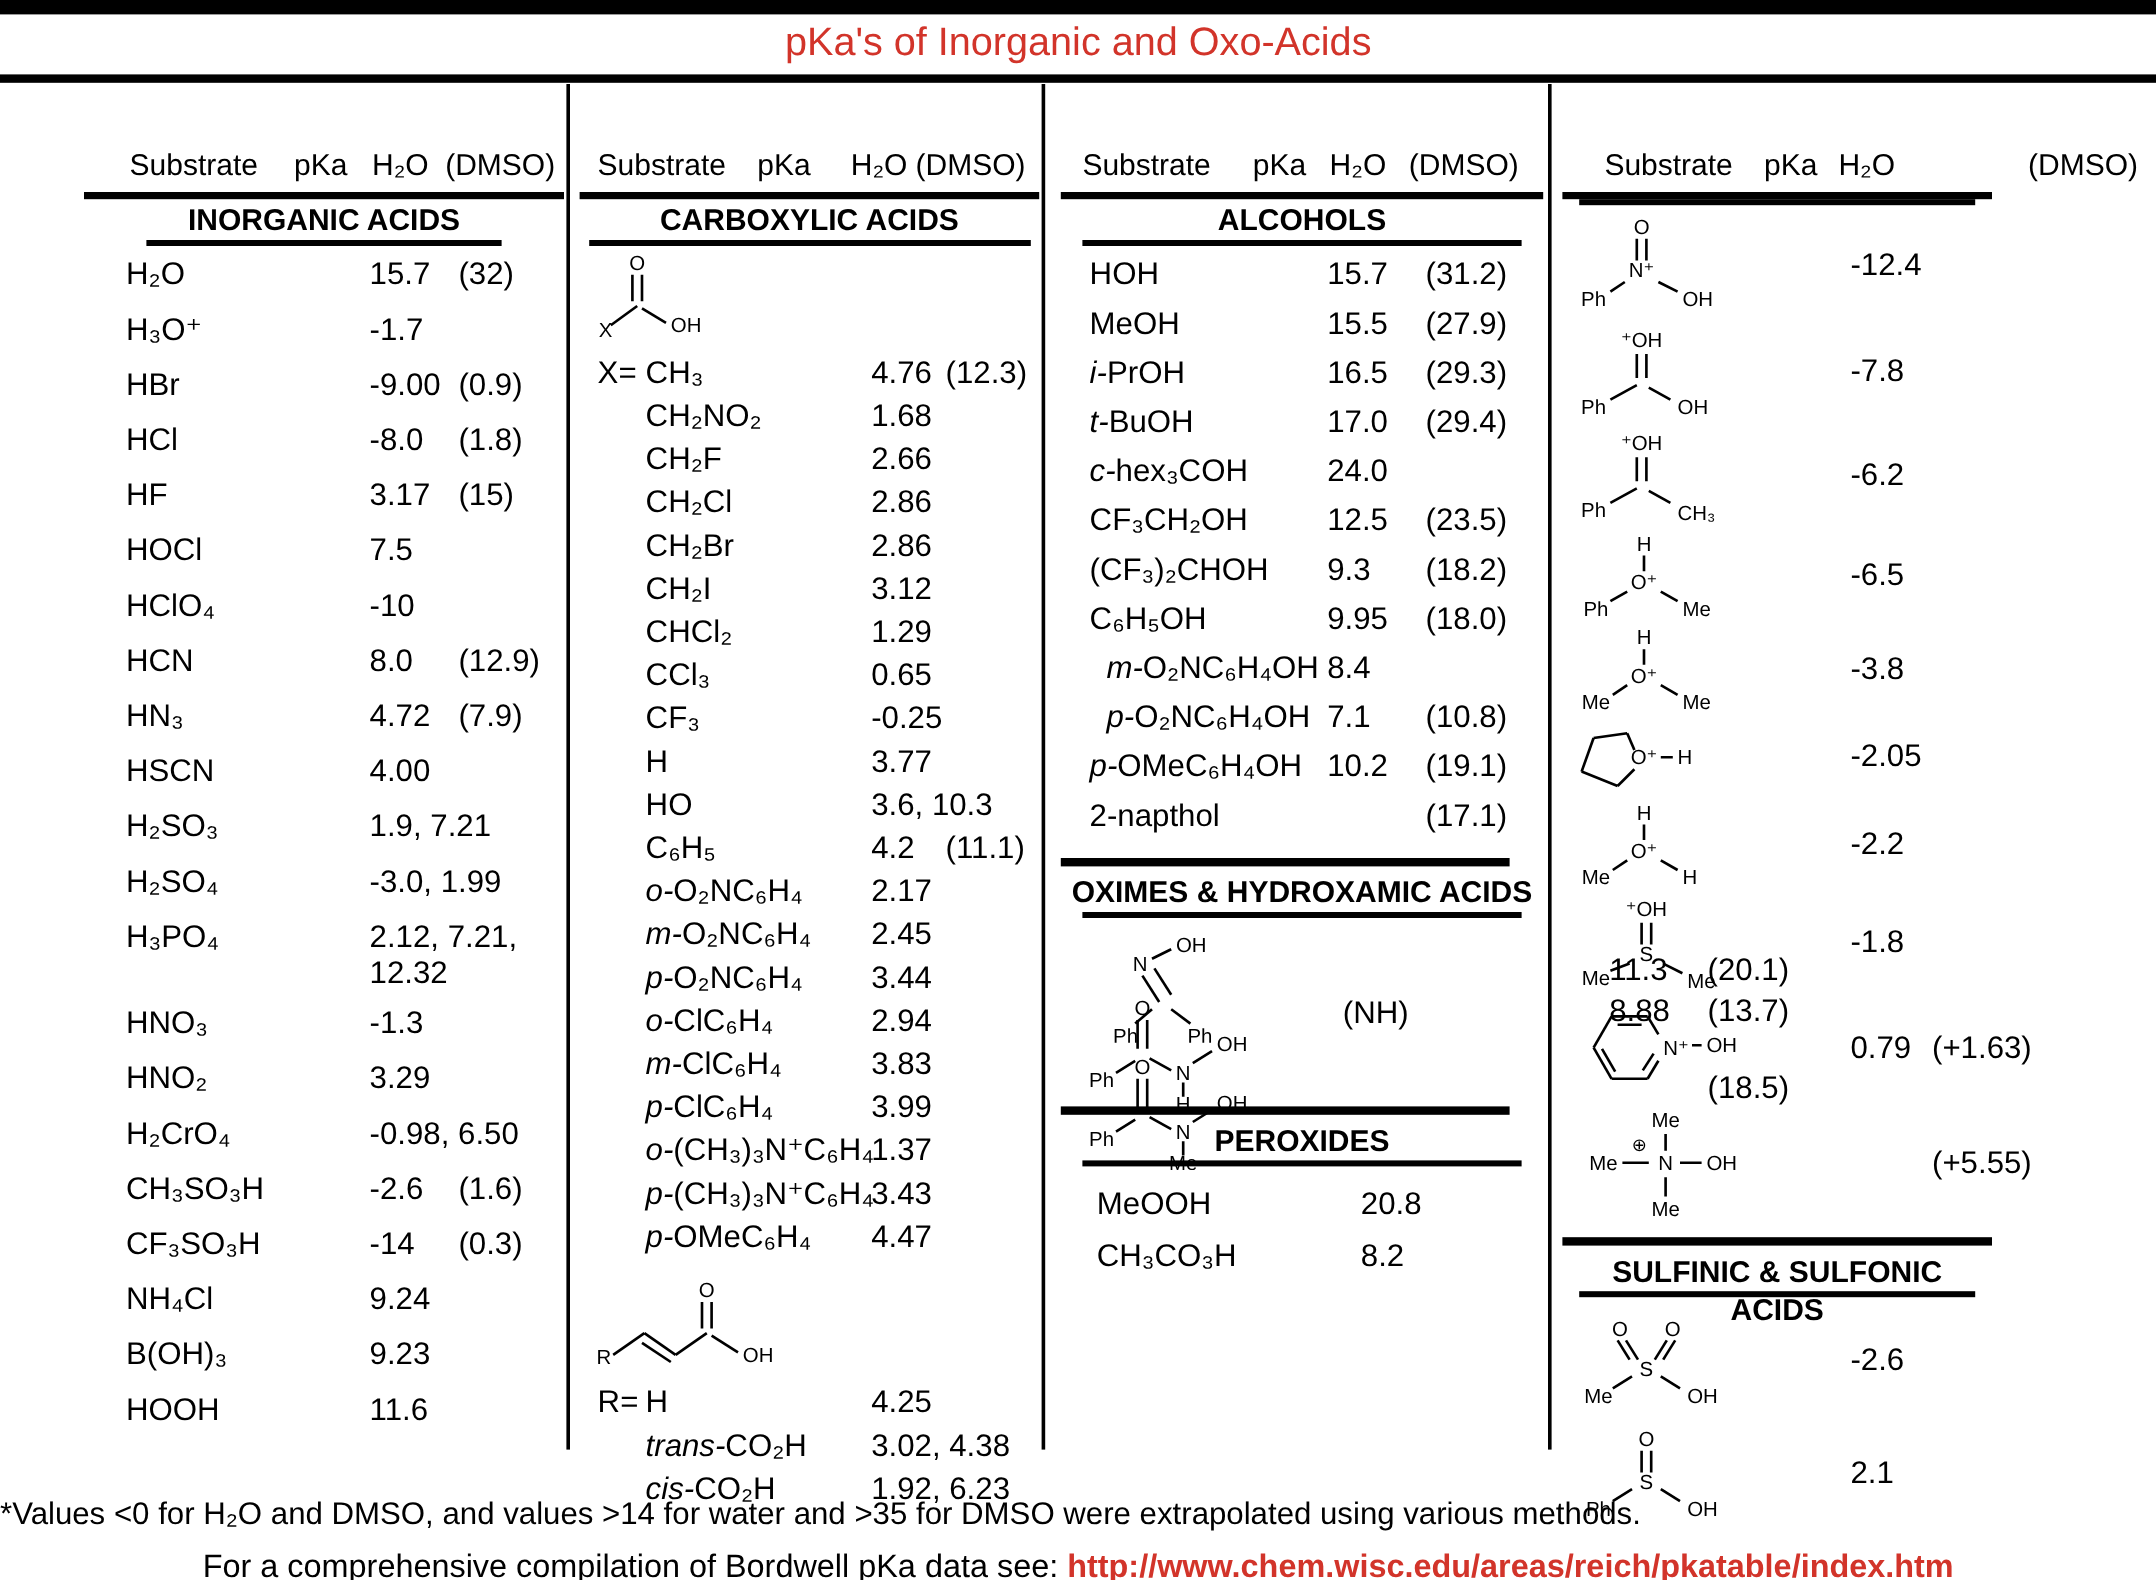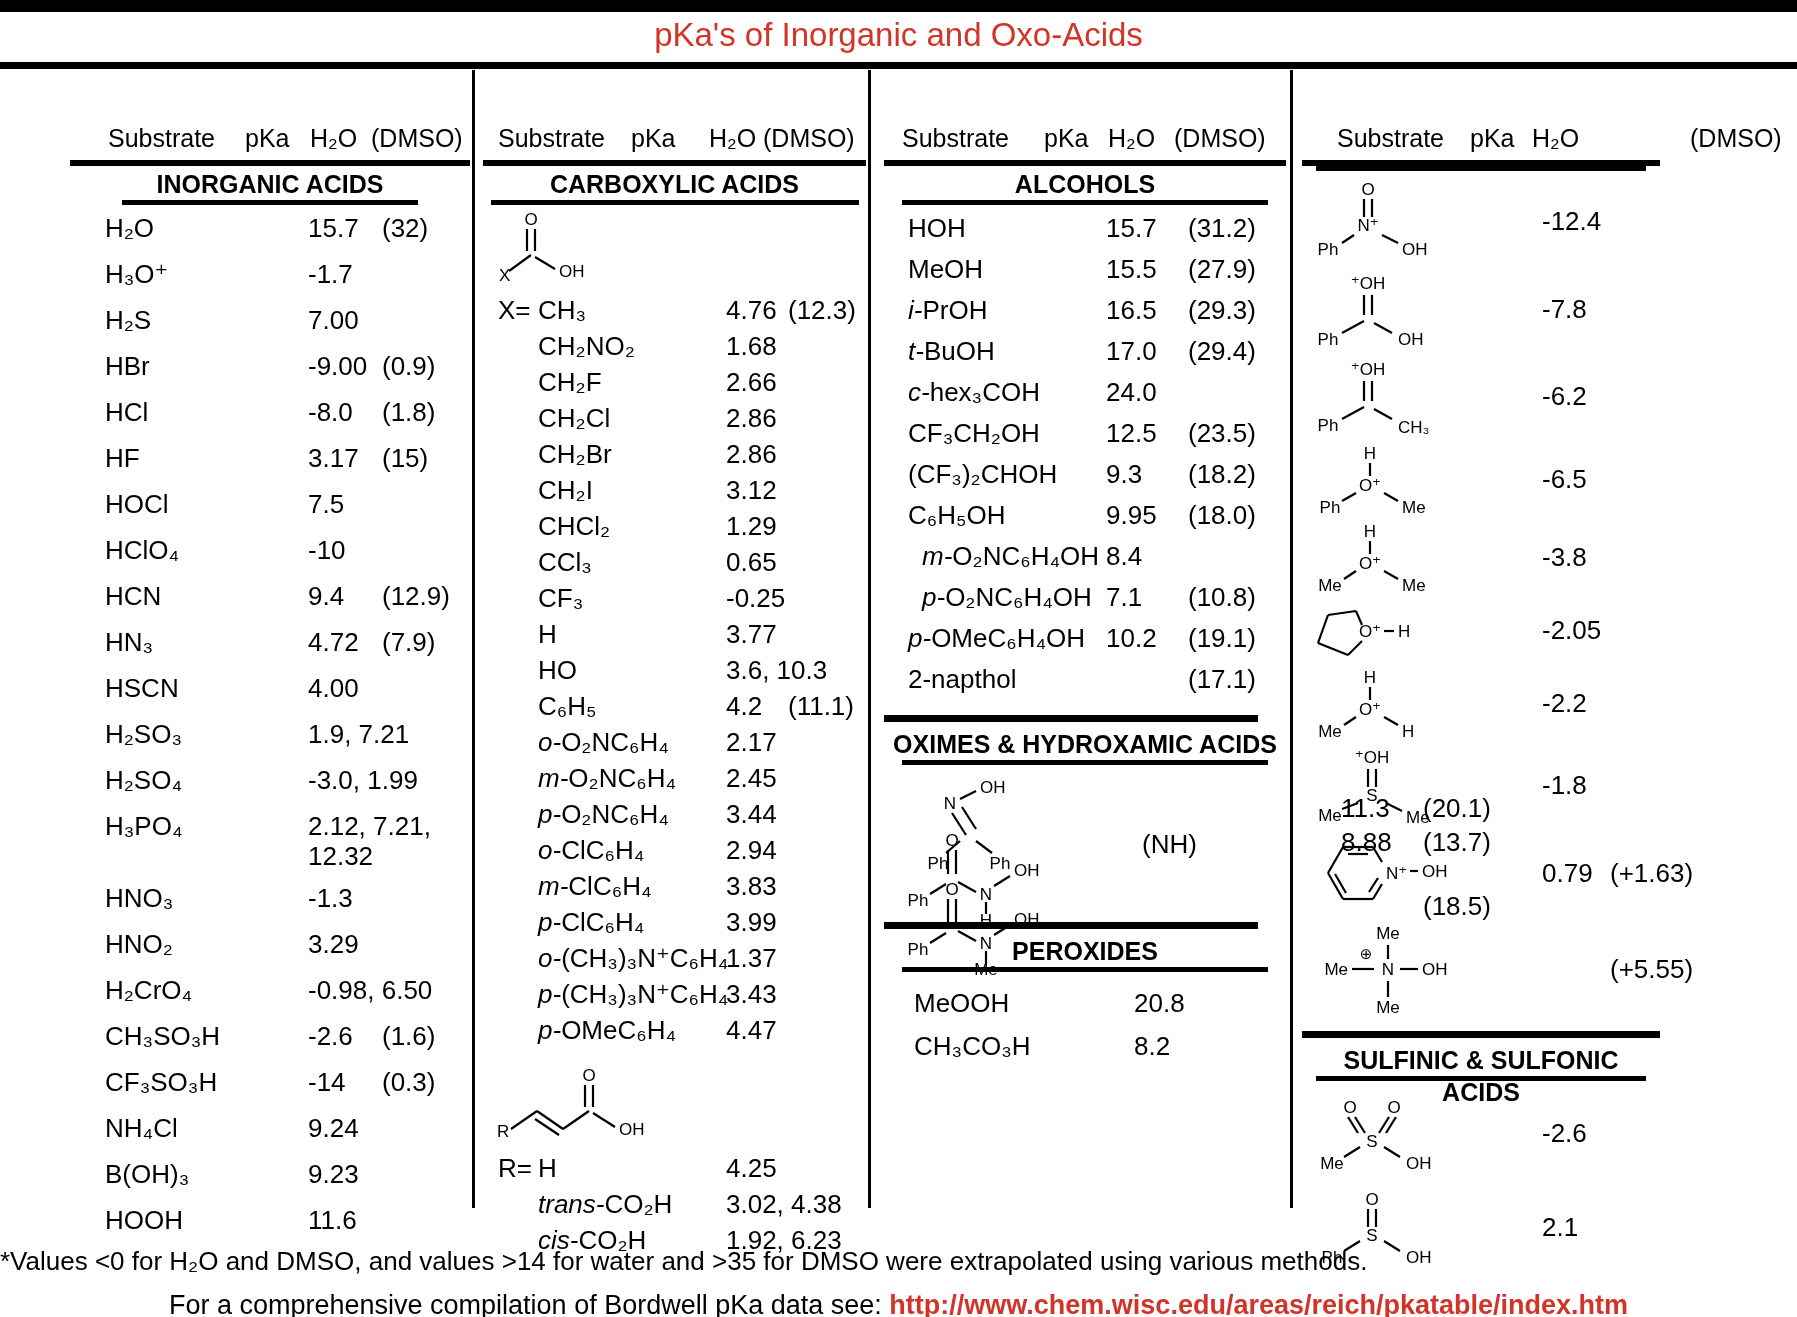--- a/index.html
+++ b/index.html
@@ -47,21 +47,21 @@
   .c3 .perow{height:43px;}
   .c3 .perow .nm{left:30px}.c3 .perow .pk{left:250px}
   .struct{display:block;}
   .struct svg{display:block;}
   .struct svg text{font-family:"Liberation Sans","DejaVu Sans",sans-serif;fill:#000;}
   .c2 .struct{margin:6px 0 2px 6px;}
   .oxrow{position:relative;margin-bottom:8px;font-size:26px;}
   .oxrow .struct{margin-left:16px;}
   .oxrow .val{position:absolute;left:235px;top:50%;transform:translateY(-50%);white-space:nowrap;}
   .oxrow .pk{display:inline-block;min-width:64px;}
-  .oxrow .note{margin-top:2px;margin-left:23px;}
+  .oxrow .note{margin-top:2px;}
   .c4 .row{margin-bottom:6px;font-size:26px;}
   .c4 .struct{margin-left:4px;}
   .c4 .pk{left:240px;top:50%;transform:translateY(-50%);}
   .c4 .dm{left:308px;top:50%;transform:translateY(-50%);}
   .footnote1{position:absolute;left:0;top:1246px;width:100%;text-align:left;font-size:26px;}
   .footnote2{position:absolute;left:0;top:1290px;width:100%;text-align:center;font-size:27px;}
   .link{font-weight:bold;}
   i{font-style:italic;}
 </style>
 </head>
@@ -94,26 +94,20 @@
           <span class="dm">(32)</span>
           <span class="p2"></span>
         </div>
         <div class="row">
           <span class="nm"><i></i><span>H₃O⁺</span></span>
           <span class="pk">-1.7</span>
           <span class="dm"></span>
           <span class="p2"></span>
         </div>
         <div class="row">
-          <span class="nm"><i></i><span>H₂S</span></span>
-          <span class="pk">7.00</span>
-          <span class="dm"></span>
-          <span class="p2"></span>
-        </div>
-        <div class="row">
           <span class="nm"><i></i><span>HBr</span></span>
           <span class="pk">-9.00</span>
           <span class="dm">(0.9)</span>
           <span class="p2"></span>
         </div>
         <div class="row">
           <span class="nm"><i></i><span>HCl</span></span>
           <span class="pk">-8.0</span>
           <span class="dm">(1.8)</span>
           <span class="p2"></span>
@@ -131,21 +125,21 @@
           <span class="p2"></span>
         </div>
         <div class="row">
           <span class="nm"><i></i><span>HClO₄</span></span>
           <span class="pk">-10</span>
           <span class="dm"></span>
           <span class="p2"></span>
         </div>
         <div class="row">
           <span class="nm"><i></i><span>HCN</span></span>
-          <span class="pk">9.4</span>
+          <span class="pk">8.0</span>
           <span class="dm">(12.9)</span>
           <span class="p2"></span>
         </div>
         <div class="row">
           <span class="nm"><i></i><span>HN₃</span></span>
           <span class="pk">4.72</span>
           <span class="dm">(7.9)</span>
           <span class="p2"></span>
         </div>
         <div class="row">

